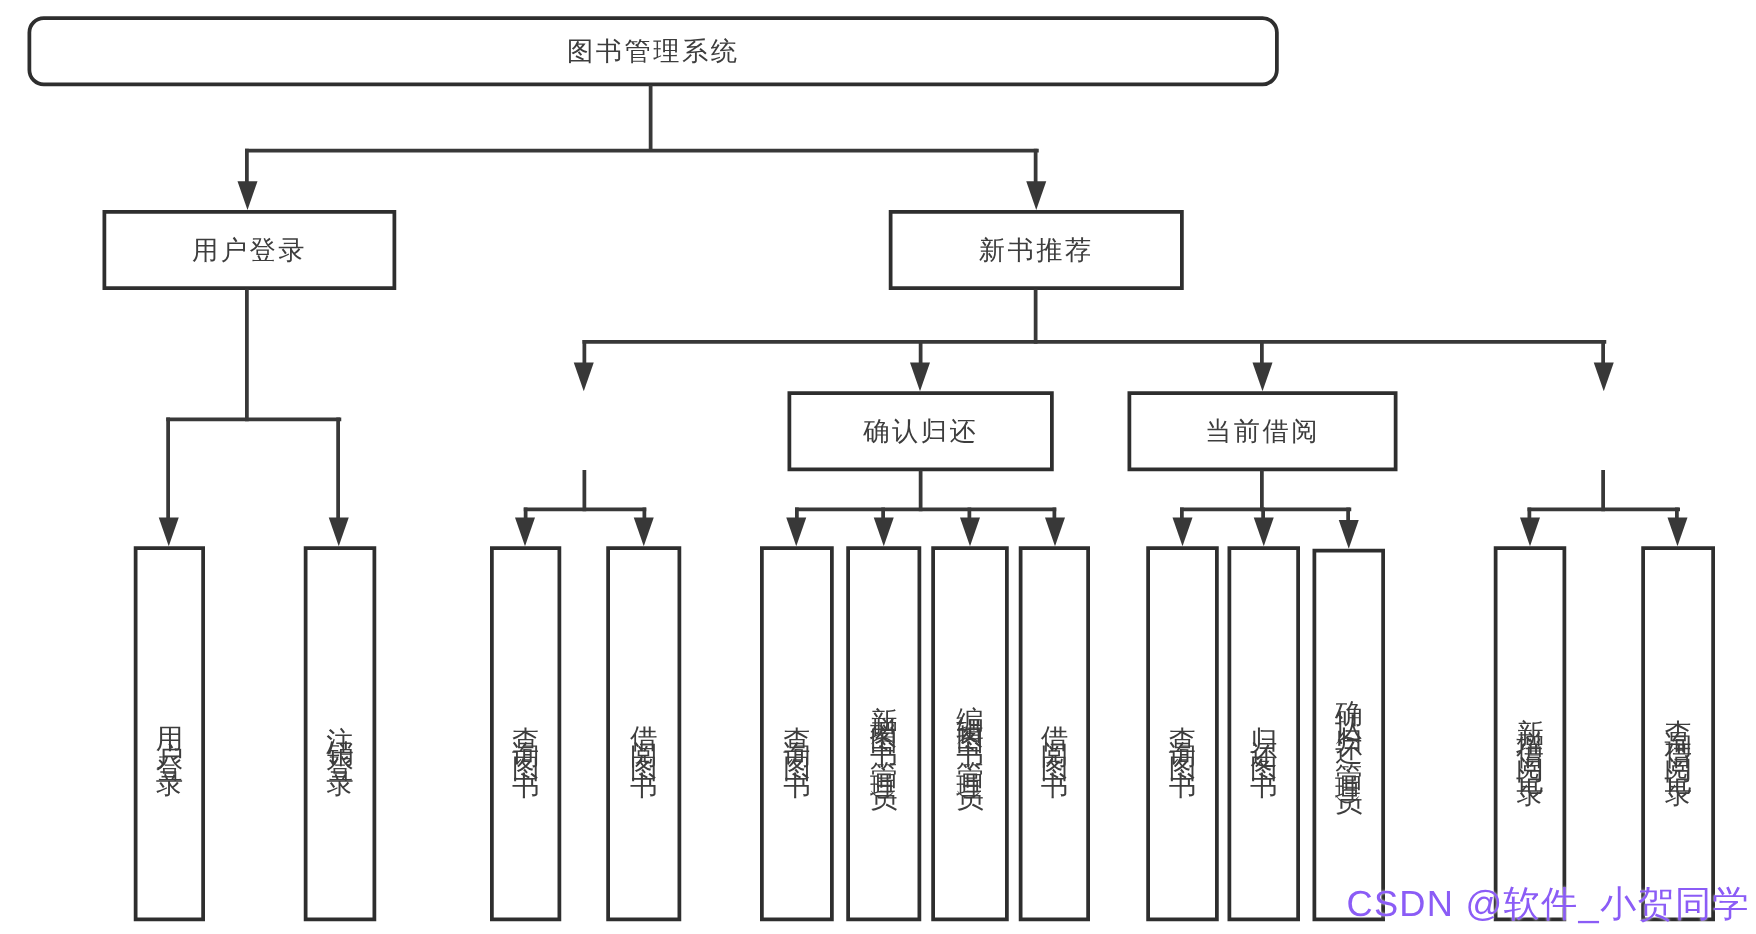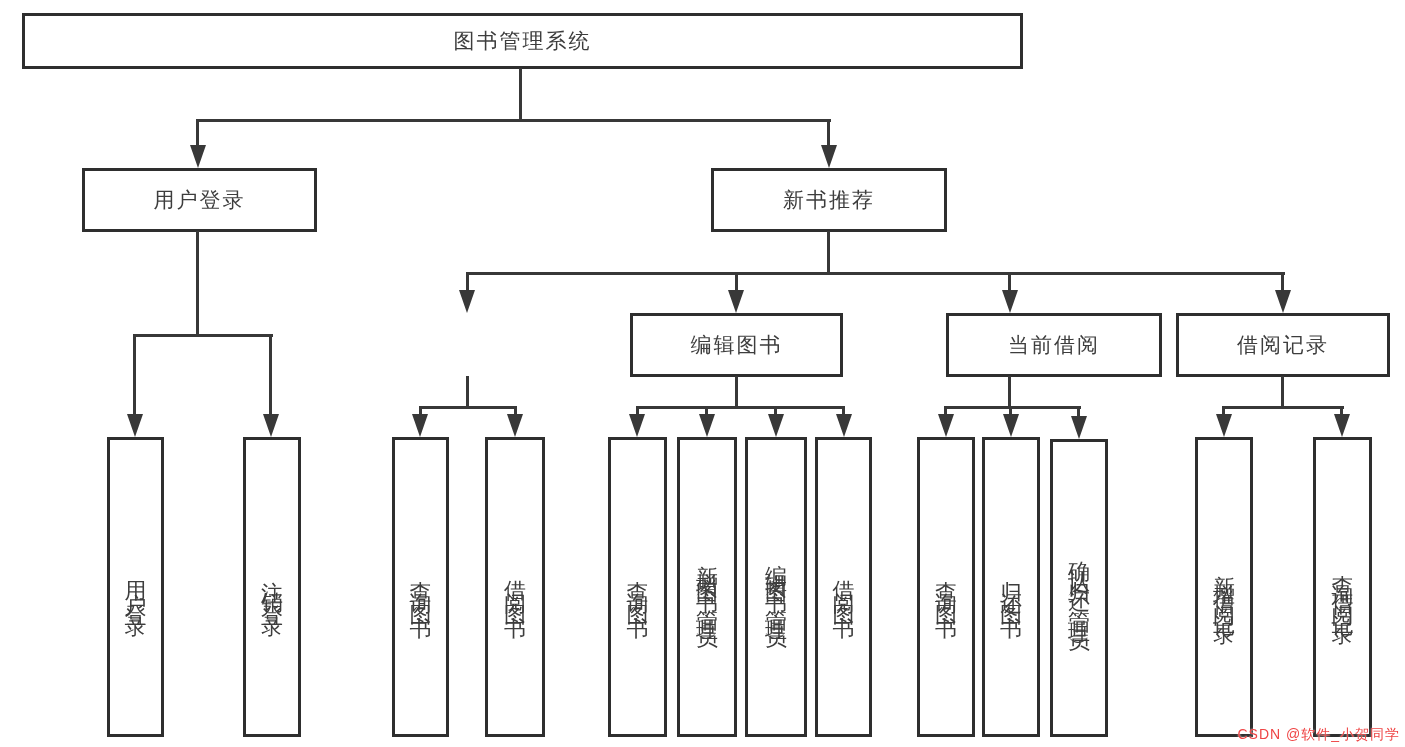--- a/index.html
+++ b/index.html
@@ -24,30 +24,30 @@
   .ls-b{letter-spacing:10px;}
   .ls-c{letter-spacing:10px;}
   .ls-d{letter-spacing:9px;}
   .hline,.vline{position:absolute;background:#383838;}
   .arrow{
     position:absolute;width:0;height:0;
     border-left:8px solid transparent;border-right:8px solid transparent;
     border-top:23px solid #383838;
   }
   .watermark{
-    position:absolute;right:5px;bottom:3px;font-size:14px;color:#ef4444;
+    position:absolute;right:5px;bottom:3px;font-size:29px;color:#8b5cf6;
     letter-spacing:1px;z-index:10;text-shadow:0 0 2px #ffffff;white-space:nowrap;
   }
 </style>
 </head>
 <body>
 
 <div class="canvas">
 
-  <div class="box" style="left:22px;top:13px;width:1001px;height:56px;">
+  <div class="box" style="left:22px;top:13px;width:1001px;height:56px;border-radius:13px;">
     <span>图书管理系统</span>
   </div>
 
   <div class="vline" style="left:519px;top:68px;width:3px;height:53px;"></div>
   <div class="hline" style="left:196px;top:119px;width:635px;height:3px;"></div>
   <div class="vline" style="left:196px;top:119px;width:3px;height:28px;"></div>
   <div class="arrow" style="left:190px;top:145px;"></div>
   <div class="vline" style="left:827px;top:119px;width:3px;height:28px;"></div>
   <div class="arrow" style="left:821px;top:145px;"></div>
 
@@ -70,27 +70,24 @@
   <div class="vline" style="left:466px;top:272px;width:3px;height:22px;"></div>
   <div class="arrow" style="left:459px;top:290px;"></div>
   <div class="vline" style="left:735px;top:272px;width:3px;height:22px;"></div>
   <div class="arrow" style="left:728px;top:290px;"></div>
   <div class="vline" style="left:1008px;top:272px;width:3px;height:22px;"></div>
   <div class="arrow" style="left:1002px;top:290px;"></div>
   <div class="vline" style="left:1281px;top:272px;width:3px;height:22px;"></div>
   <div class="arrow" style="left:1275px;top:290px;"></div>
 
   <div class="box" style="left:630px;top:313px;width:213px;height:64px;">
-    <span>编辑图书</span>
+    <span>确认归还</span>
   </div>
-  <div class="box" style="left:902px;top:313px;width:216px;height:64px;margin-left:44px;">
+  <div class="box" style="left:902px;top:313px;width:216px;height:64px;">
     <span>当前借阅</span>
-  </div>
-  <div class="box" style="left:1176px;top:313px;width:214px;height:64px;">
-    <span>借阅记录</span>
   </div>
 
   <div class="vline" style="left:466px;top:376px;width:3px;height:33px;"></div>
   <div class="hline" style="left:419px;top:406px;width:98px;height:3px;"></div>
   <div class="vline" style="left:419px;top:406px;width:3px;height:10px;"></div>
   <div class="arrow" style="left:412px;top:414px;"></div>
   <div class="vline" style="left:514px;top:406px;width:3px;height:10px;"></div>
   <div class="arrow" style="left:507px;top:414px;"></div>
 
   <div class="vline" style="left:735px;top:376px;width:3px;height:33px;"></div>

